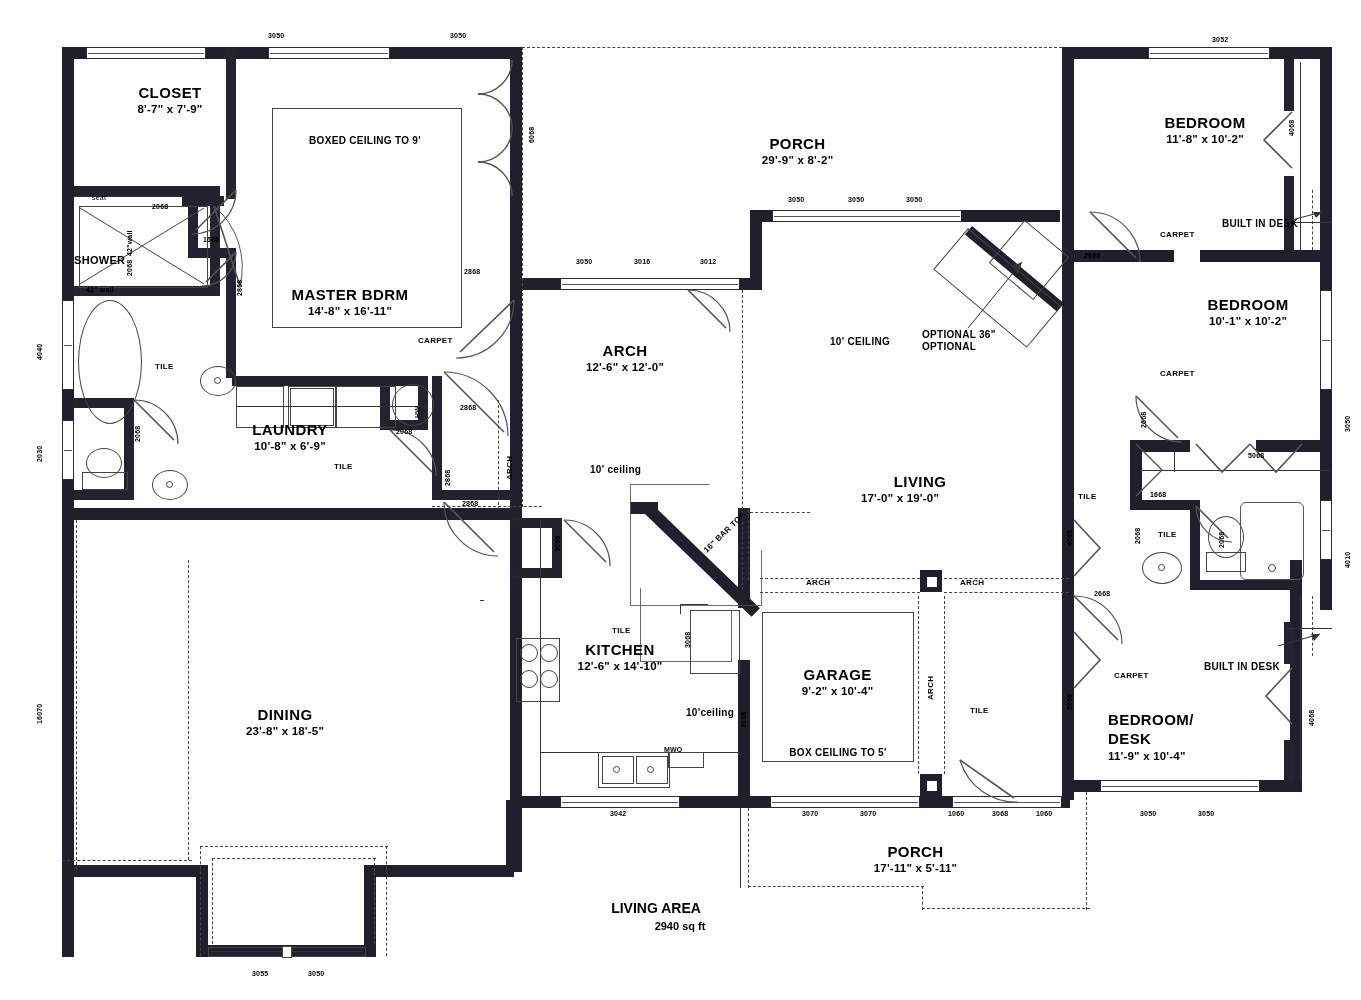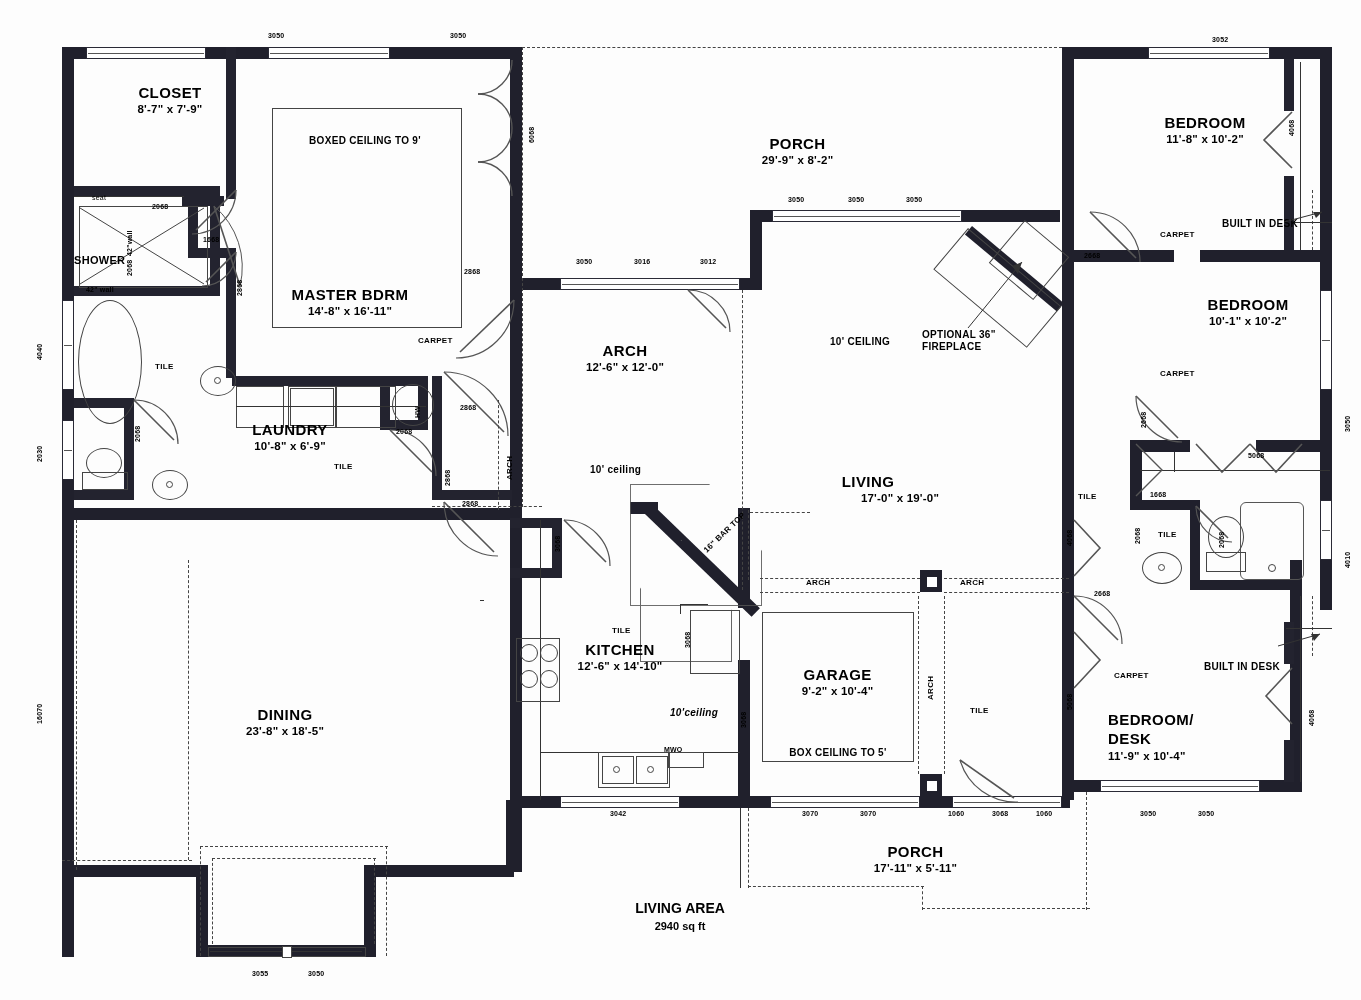--- a/index.html
+++ b/index.html
@@ -330,47 +330,47 @@
   <div class="t room-name ctr" style="left:540px;top:342px;width:170px;">ARCH</div>
   <div class="t room-dim ctr" style="left:540px;top:361px;width:170px;">12'-6" x 12'-0"</div>
 
   <div class="t room-name ctr" style="left:530px;top:641px;width:180px;">KITCHEN</div>
   <div class="t room-dim ctr" style="left:530px;top:660px;width:180px;">12'-6" x 14'-10"</div>
 
   <div class="t room-name ctr" style="left:760px;top:666px;width:155px;">GARAGE</div>
   <div class="t room-dim ctr" style="left:760px;top:685px;width:155px;">9'-2" x 10'-4"</div>
   <div class="t note ctr" style="left:768px;top:738px;width:140px;">BOX CEILING TO 5'</div>
 
-  <div class="t room-name ctr" style="left:778px;top:473px;width:180px;">LIVING</div>
+  <div class="t room-name ctr" style="left:830px;top:473px;width:180px;">LIVING</div>
   <div class="t room-dim ctr" style="left:810px;top:492px;width:180px;">17'-0" x 19'-0"</div>
 
   <div class="t room-name ctr" style="left:710px;top:135px;width:175px;">PORCH</div>
   <div class="t room-dim ctr" style="left:710px;top:154px;width:175px;">29'-9" x 8'-2"</div>
 
   <div class="t room-name ctr" style="left:828px;top:843px;width:175px;">PORCH</div>
   <div class="t room-dim ctr" style="left:828px;top:862px;width:175px;">17'-11" x 5'-11"</div>
 
   <div class="t room-name ctr" style="left:1115px;top:114px;width:180px;">BEDROOM</div>
   <div class="t room-dim ctr" style="left:1115px;top:133px;width:180px;">11'-8" x 10'-2"</div>
 
   <div class="t room-name ctr" style="left:1168px;top:296px;width:160px;">BEDROOM</div>
   <div class="t room-dim ctr" style="left:1168px;top:315px;width:160px;">10'-1" x 10'-2"</div>
 
   <div class="t room-name" style="left:1108px;top:711px;">BEDROOM/</div>
   <div class="t room-name" style="left:1108px;top:730px;">DESK</div>
   <div class="t room-dim" style="left:1108px;top:750px;">11'-9" x 10'-4"</div>
 
-  <div class="t area-name ctr" style="left:600px;top:900px;width:160px;">LIVING AREA</div>
+  <div class="t area-name ctr" style="left:576px;top:900px;width:160px;">LIVING AREA</div>
   <div class="t area-val ctr" style="left:600px;top:920px;width:160px;">2940 sq ft</div>
 
   <div class="t note" style="left:830px;top:327px;">10' CEILING</div>
   <div class="t note" style="left:590px;top:455px;">10' ceiling</div>
-  <div class="t note" style="left:670px;top:698px;font-style:italic;">10'ceiling</div>
+  <div class="t note" style="left:686px;top:698px;">10'ceiling</div>
   <div class="t note" style="left:922px;top:320px;">OPTIONAL 36"</div>
-  <div class="t note" style="left:922px;top:332px;">FIREPLACE</div>
+  <div class="t note" style="left:922px;top:332px;">OPTIONAL</div>
   <svg style="position:absolute;left:960px;top:252px;width:80px;height:78px;">
     <line x1="8" y1="76" x2="62" y2="10" stroke="#333" stroke-width="1"></line>
     <polygon points="62,10 52,14 58,22" fill="#333"></polygon>
   </svg>
   <div class="t note" style="left:1222px;top:209px;">BUILT IN DESK</div>
   <div class="t note" style="left:1204px;top:652px;">BUILT IN DESK</div>
   <svg style="position:absolute;left:1282px;top:208px;width:46px;height:20px;">
     <line x1="2" y1="14" x2="40" y2="4" stroke="#333" stroke-width="1"></line>
     <polygon points="40,4 31,4 34,10" fill="#333"></polygon>
   </svg>

